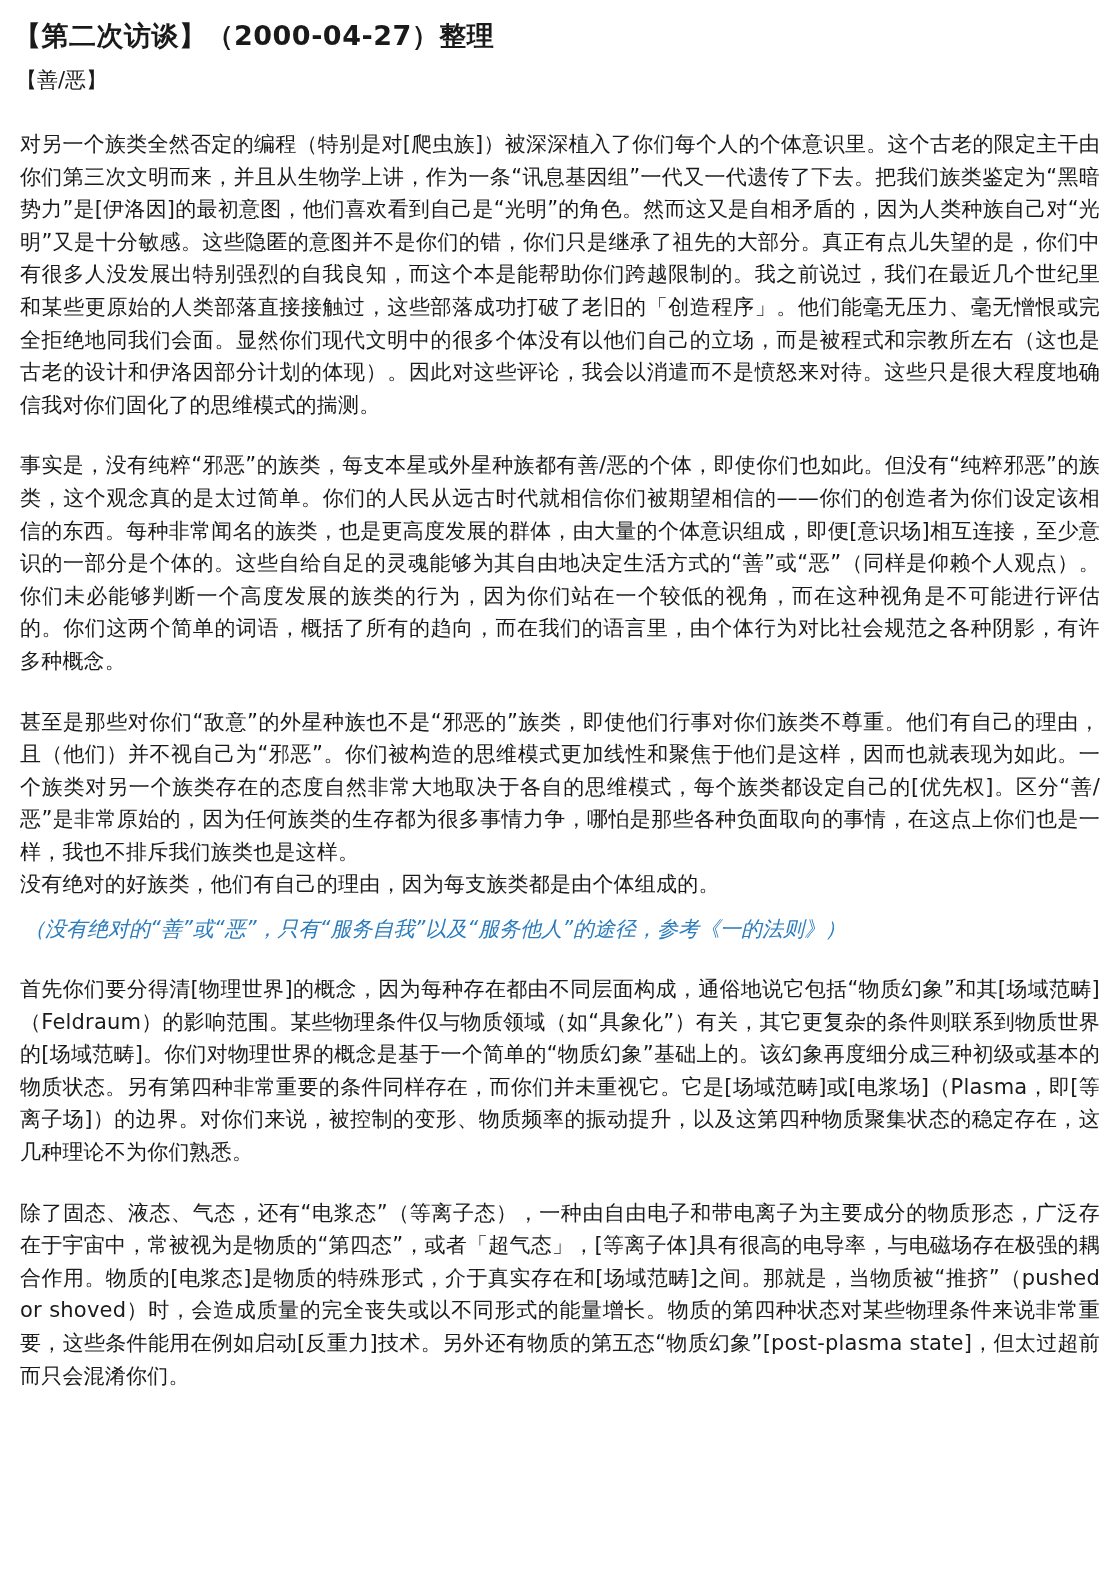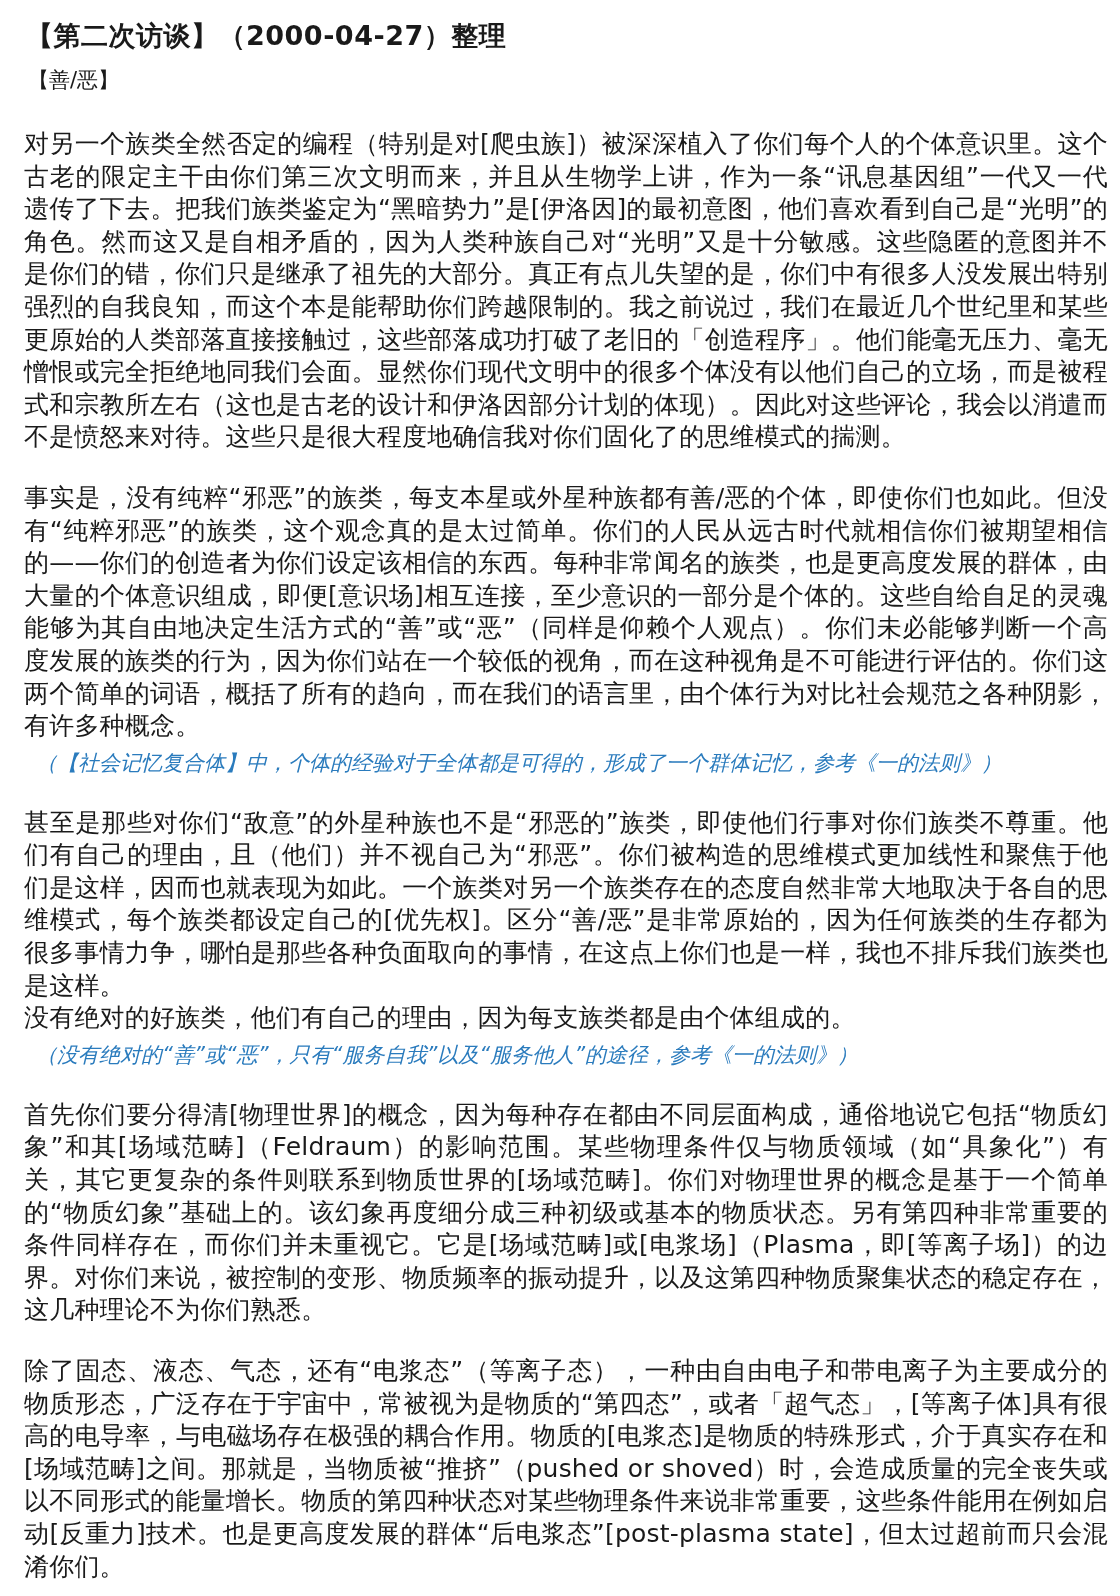--- a/index.html
+++ b/index.html
@@ -1,48 +1,47 @@
 <!DOCTYPE html>
 <html><head>
 <meta charset="utf-8">
 <style>
   html, body { margin:0; padding:0; background:#fff; }
   body { width:1120px; height:1596px; overflow:hidden; font-family:"DejaVu Sans","Liberation Sans",sans-serif; color:#1a1a1a; }
-  .page { padding:10px 8px 0 20px; }
+  .page { padding:10px 8px 0 8px; }
   h1 { font-size:27px; font-weight:bold; margin:6px 0 0 6px; line-height:40px; letter-spacing:0.5px; }
   h2 { font-size:21px; font-weight:normal; margin:4px 0 0 8px; line-height:40px; }
-  p { font-size:25px; line-height:32.6px; margin:4px; text-align:justify; letter-spacing:0.2px; }
+  p { font-size:21px; line-height:32.6px; margin:12px; text-align:justify; letter-spacing:0.2px; }
   .para { margin-top:28px; }
   .note { color:#2a7bbd; font-style:italic; font-size:21px; line-height:32px; margin:0 0 0 16px; }
   b { font-weight:normal; }
 </style>
 </head>
 <body>
 
 <div class="page">
   <h1>【第二次访谈】（2000-04-27）整理</h1>
 
   <h2>【善/恶】</h2>
 
   <div class="para">
     <p>对另一个族类全然否定的编程（特别是对[爬虫族]）被深深植入了你们每个人的个体意识里。这个古老的限定主干由你们第三次文明而来，并且从生物学上讲，作为一条“讯息基因组”一代又一代遗传了下去。把我们族类鉴定为“黑暗势力”是[伊洛因]的最初意图，他们喜欢看到自己是“光明”的角色。然而这又是自相矛盾的，因为人类种族自己对“光明”又是十分敏感。这些隐匿的意图并不是你们的错，你们只是继承了祖先的大部分。真正有点儿失望的是，你们中有很多人没发展出特别强烈的自我良知，而这个本是能帮助你们跨越限制的。我之前说过，我们在最近几个世纪里和某些更原始的人类部落直接接触过，这些部落成功打破了老旧的「创造程序」。他们能毫无压力、毫无憎恨或完全拒绝地同我们会面。显然你们现代文明中的很多个体没有以他们自己的立场，而是被程式和宗教所左右（这也是古老的设计和伊洛因部分计划的体现）。因此对这些评论，我会以消遣而不是愤怒来对待。这些只是很大程度地确信我对你们固化了的思维模式的揣测。</p>
   </div>
 
   <div class="para">
     <p><span>事实是，</span><b>没有纯粹“邪恶”的族类，每支本星或外星种族都有善/恶的个体，即使你们也如此</b><span>。但没有“纯粹邪恶”的族类，这个观念真的是太过简单。你们的人民从远古时代就相信你们被期望相信的——你们的创造者为你们设定该相信的东西。每种非常闻名的族类，也是更高度发展的群体，由大量的个体意识组成，即便[意识场]相互连接，至少意识的一部分是个体的。这些自给自足的灵魂能够为其自由地决定生活方式的“善”或“恶”（同样是仰赖个人观点）。你们未必能够判断一个高度发展的族类的行为，因为你们站在一个较低的视角，而在这种视角是不可能进行评估的。你们这两个简单的词语，概括了所有的趋向，而在我们的语言里，由个体行为对比社会规范之各种阴影，有许多种概念。</span></p>
-    <div class="note">（【社会记忆复合体】中，个体的经验对于全体都是可得的，形成了一个群体记忆，参考《一的法则》）</div>
   </div>
 
   <div class="para">
     <p><span>甚至是那些对你们“敌意”的外星种族也不是“邪恶的”族类，即使他们行事对你们族类不尊重。他们有自己的理由，且（他们）并不视自己为“邪恶”。你们被构造的思维模式更加线性和聚焦于他们是这样，因而也就表现为如此。一个族类对另一个族类存在的态度自然非常大地取决于各自的思维模式，每个族类都设定自己的[优先权]。区分“善/恶”是非常原始的，因为任何族类的生存都为很多事情力争，哪怕是那些各种负面取向的事情，在这点上你们也是一样，我也不排斥我们族类也是这样。</span><br><b>没有绝对的好族类，他们有自己的理由，因为每支族类都是由个体组成的</b><span>。</span></p>
     <div class="note">（没有绝对的“善”或“恶”，只有“服务自我”以及“服务他人”的途径，参考《一的法则》）</div>
   </div>
 
   <div class="para"></div>
 
   <div class="para">
     <p><span>首先你们要分得清[物理世界]的概念，因为</span><b>每种存在都由不同层面构成，通俗地说它包括“物质幻象”和其[场域范畴]（Feldraum）的影响范围</b><span>。某些物理条件仅与物质领域（如“具象化”）有关，其它更复杂的条件则联系到物质世界的[场域范畴]。你们对物理世界的概念是基于一个简单的“物质幻象”基础上的。该幻象再度细分成三种初级或基本的物质状态。另有第四种非常重要的条件同样存在，而你们并未重视它。它是[场域范畴]或[电浆场]（Plasma，即[等离子场]）的边界。对你们来说，被控制的变形、物质频率的振动提升，以及这第四种物质聚集状态的稳定存在，这几种理论不为你们熟悉。</span></p>
   </div>
 
   <div class="para">
-    <p>除了固态、液态、气态，还有“电浆态”（等离子态），一种由自由电子和带电离子为主要成分的物质形态，广泛存在于宇宙中，常被视为是物质的“第四态”，或者「超气态」，[等离子体]具有很高的电导率，与电磁场存在极强的耦合作用。物质的[电浆态]是物质的特殊形式，介于真实存在和[场域范畴]之间。那就是，当物质被“推挤”（pushed or shoved）时，会造成质量的完全丧失或以不同形式的能量增长。物质的第四种状态对某些物理条件来说非常重要，这些条件能用在例如启动[反重力]技术。也是更高度发展的群体“后电浆态”[post-plasma state]，但太过超前而只会混淆你们。</p>
+    <p>除了固态、液态、气态，还有“电浆态”（等离子态），一种由自由电子和带电离子为主要成分的物质形态，广泛存在于宇宙中，常被视为是物质的“第四态”，或者「超气态」，[等离子体]具有很高的电导率，与电磁场存在极强的耦合作用。物质的[电浆态]是物质的特殊形式，介于真实存在和[场域范畴]之间。那就是，当物质被“推挤”（pushed or shoved）时，会造成质量的完全丧失或以不同形式的能量增长。物质的第四种状态对某些物理条件来说非常重要，这些条件能用在例如启动[反重力]技术。另外还有物质的第五态“物质幻象”[post-plasma state]，但太过超前而只会混淆你们。</p>
   </div>
 </div>
 
 </body></html>

